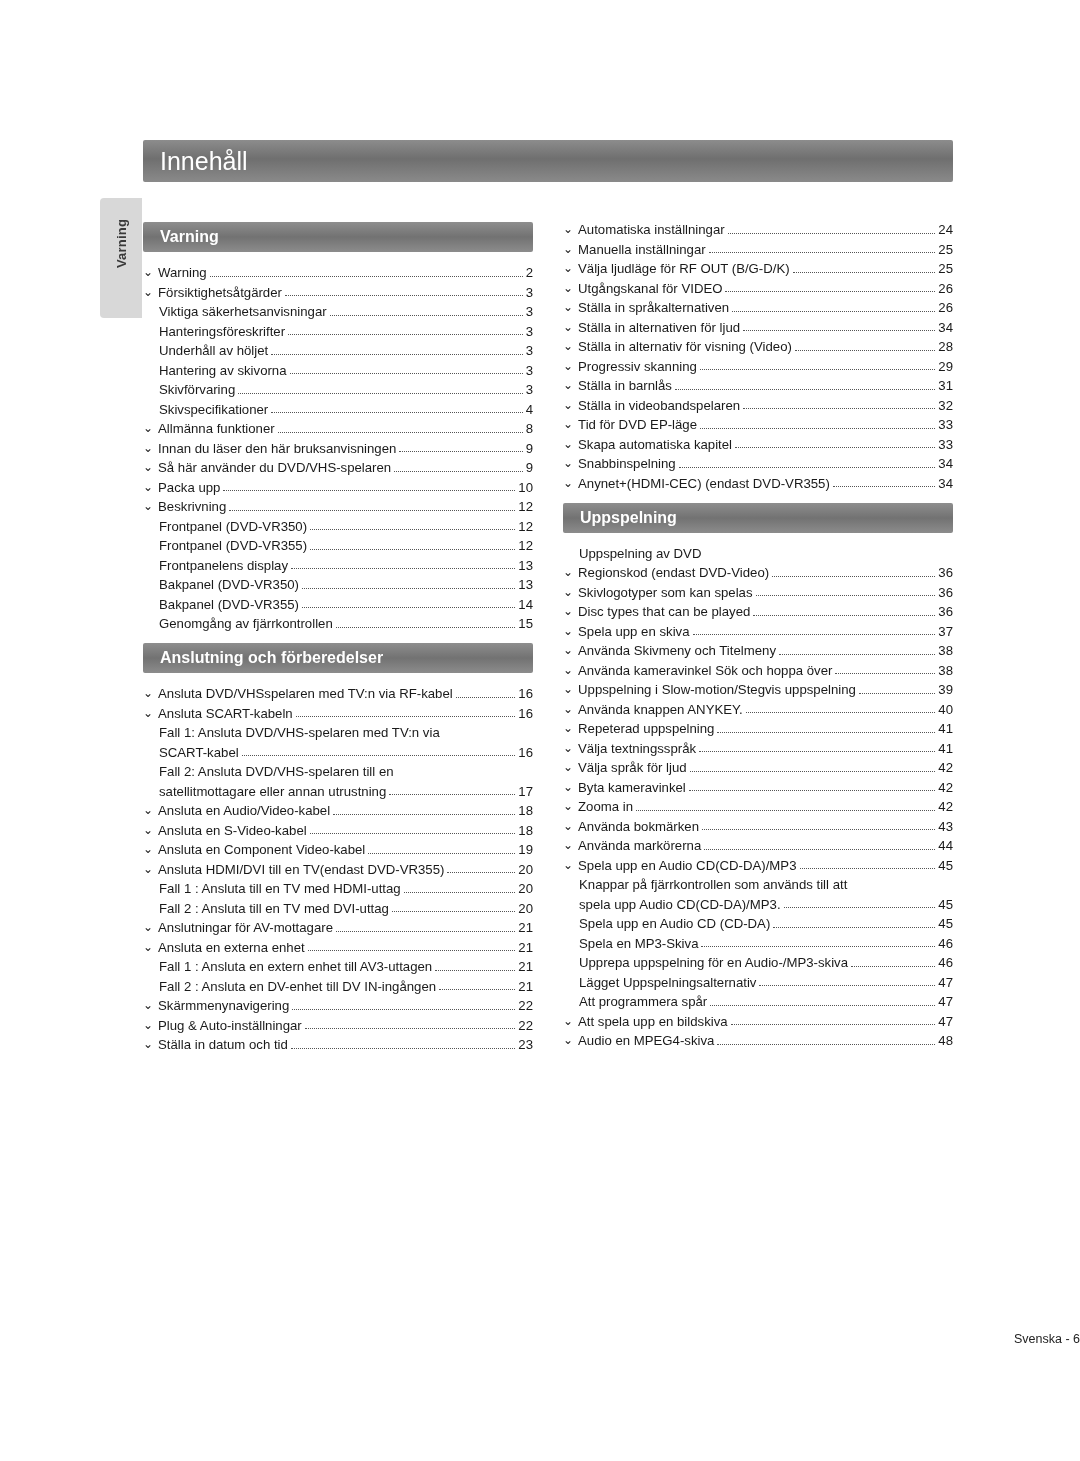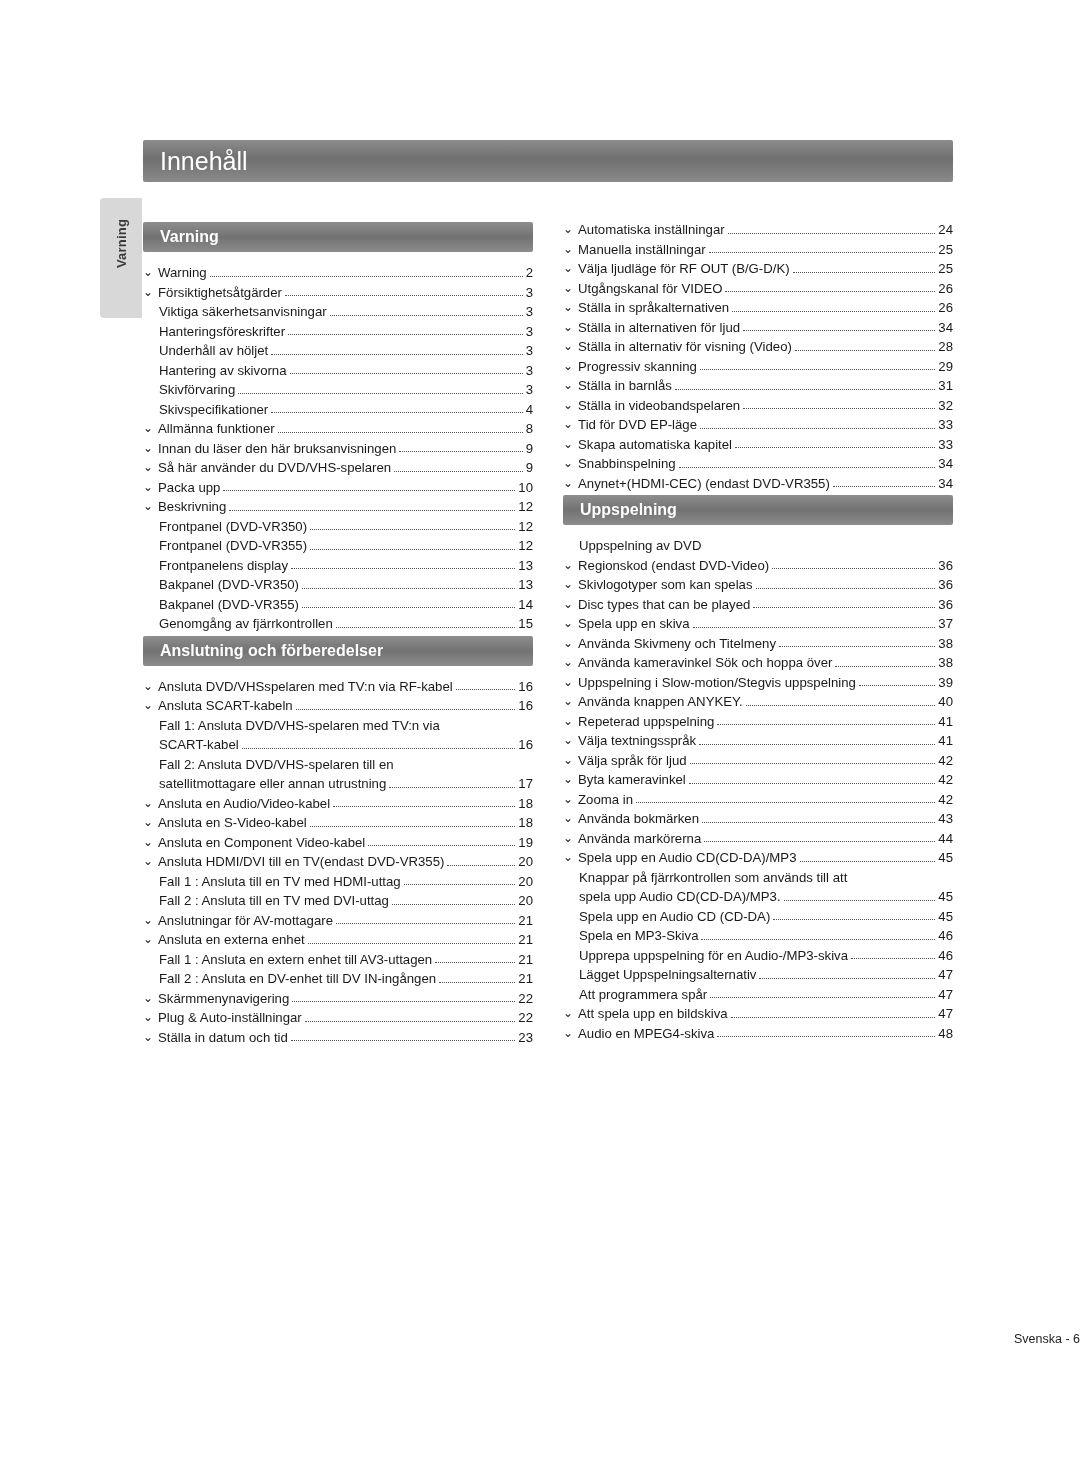--- a/index.html
+++ b/index.html
@@ -120,21 +120,21 @@
 
   
   .wrapline {
     font-size: 13.2px;
     line-height: 15px;
     margin-bottom: 4.5px;
     color: #1a1a1a;
     padding-left: 16px;
   }
 
-  .gap-before { margin-top: 4px; text-align: right; }
+  .gap-before { margin-top: 12px; text-align: right; }
 
   
   .footer {
     position: absolute;
     left: 0;
     top: 1332px;
     width: 1080px;
     text-align: right;
     font-size: 12.5px;
     color: #222;

